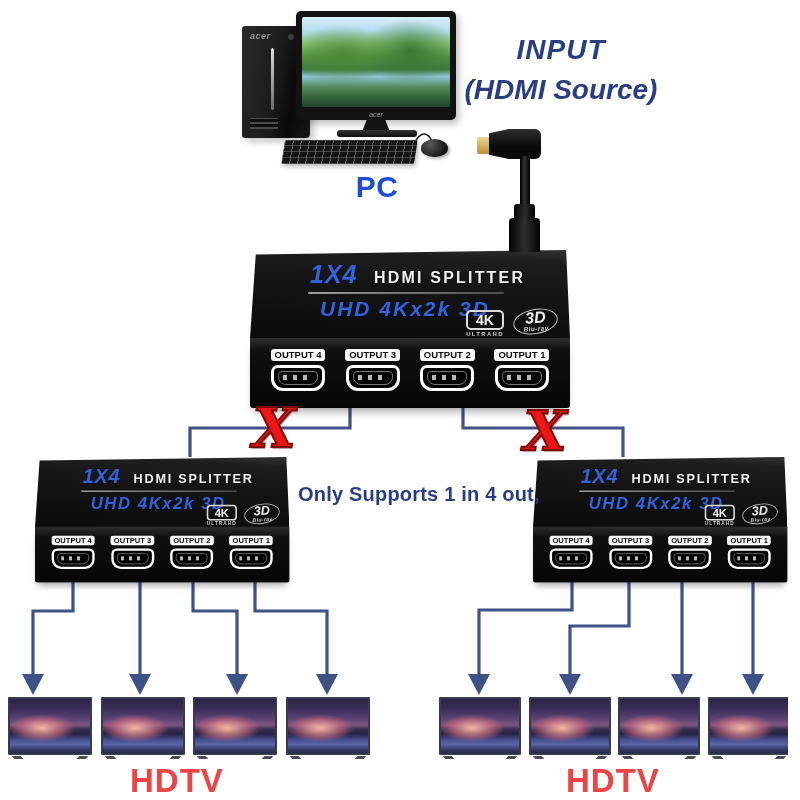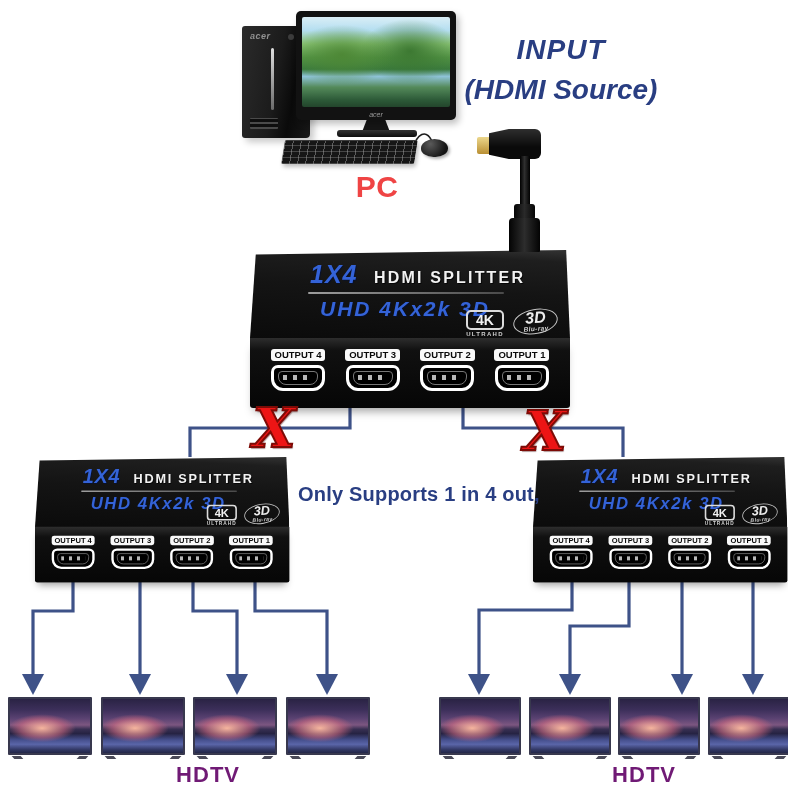--- a/index.html
+++ b/index.html
@@ -33,21 +33,21 @@
 
   .keyboard { position:absolute; left:283px; top:140px; width:133px; height:23px; z-index:2;
     background-color:#161616;
     background-image:repeating-linear-gradient(90deg,rgba(160,160,160,.5) 0 1px,transparent 1px 8px),
                      repeating-linear-gradient(0deg,rgba(160,160,160,.35) 0 1px,transparent 1px 6px);
     border-radius:2px; border-top:1px solid #3d3d3d; transform:skewX(-9deg); box-shadow:2px 3px 4px rgba(0,0,0,.25); }
   .mouse { position:absolute; left:421px; top:139px; width:27px; height:18px; z-index:2;
     border-radius:50% 50% 46% 46%; background:radial-gradient(circle at 35% 28%,#5a5a5a,#141414 72%); box-shadow:2px 2px 3px rgba(0,0,0,.3); }
 
   .pc-label { position:absolute; left:332px; top:170px; width:90px; text-align:center; z-index:2;
-    font-size:30px; font-weight:600; color:#ef4444; letter-spacing:.5px; }
+    font-size:30px; font-weight:600; color:#1d4ed8; letter-spacing:.5px; }
 
   
   .input-label { position:absolute; left:448px; top:34px; width:226px; text-align:center; z-index:2;
     color:var(--navy_text,#273c80); font-weight:700;font-style:italic; }
   .input-line1 { font-size:28px; letter-spacing:1px; }
   .input-line2 { font-size:28px; margin-top:8px; }
 
   
   .cable-tip   { position:absolute; left:477px; top:137px; width:13px; height:17px; z-index:3;
     background:linear-gradient(180deg,#ecd78c,#b98f33); border-radius:2px 0 0 2px; }
@@ -112,22 +112,22 @@
   .tv-row.right { left:439px; width:351px; }
   .tv-row.left .tv { width:84px; }
   .tv-row.right .tv { width:82px; }
   .tv { position:relative; height:58px; box-sizing:border-box; border:2px solid #38384e; border-radius:1px;
     background:
       radial-gradient(ellipse 62% 38% at 40% 54%, rgba(255,188,162,.95), rgba(212,108,130,.55) 45%, transparent 68%),
       linear-gradient(180deg,#2a2344 0%,#3c2f5a 20%,#5a4272 36%,#7c5680 48%,#372f52 56%,#262343 64%,#46508e 76%,#5a65a8 84%,#313763 94%,#232748 100%); }
   .tv::before, .tv::after { content:""; position:absolute; bottom:-6px; width:9px; height:3px; background:#4a4a58; }
   .tv::before { left:3px; transform:skewX(42deg); }
   .tv::after { right:3px; transform:skewX(-42deg); }
-  .hdtv-label { position:absolute; top:762px; width:110px; text-align:right; z-index:2;
-    font-size:22px; font-weight:600; color:#701a75; letter-spacing:1px; }
+  .hdtv-label { position:absolute; top:762px; width:110px; text-align:left; z-index:2;
+    font-size:33px; font-weight:600; color:#ef4444; letter-spacing:1px; }
   .hdtv-label.left { left:130px; }
   .hdtv-label.right { left:566px; }
 </style>
 </head>
 <body>
 
 <div class="stage">
 
   <svg class="wires" width="800" height="800" viewBox="0 0 800 800">
     <g stroke="#3e5288" stroke-width="3.2" fill="none">

